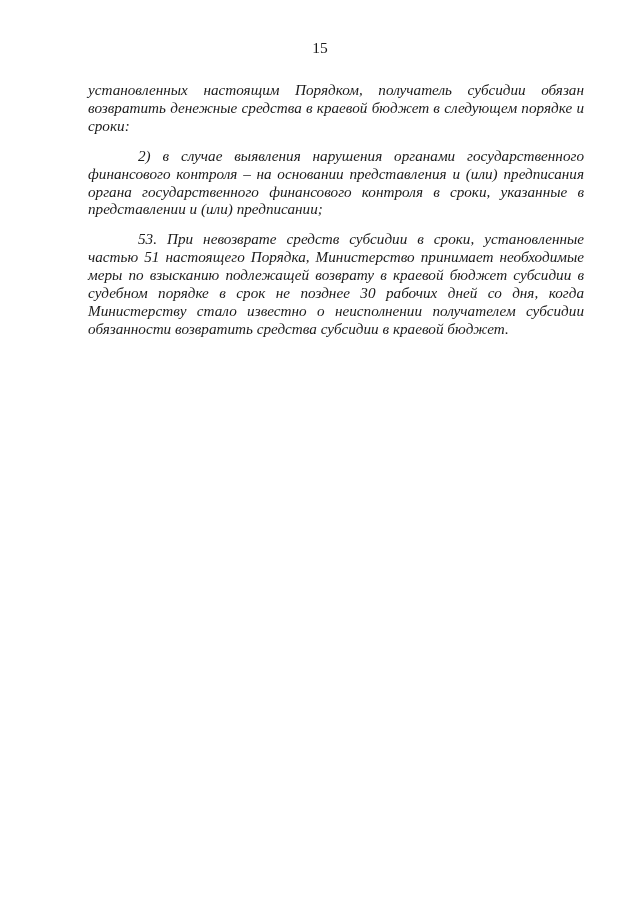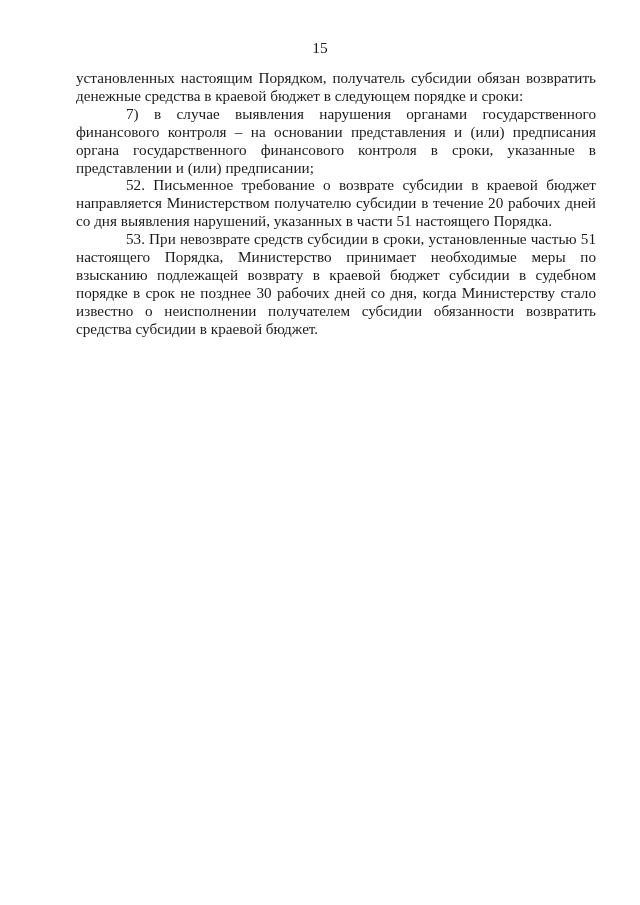--- a/index.html
+++ b/index.html
@@ -10,28 +10,27 @@
   }
   .page-number {
     position: absolute; top: 39px; left: 0; width: 640px; text-align: center;
     font-size: 15.5px; line-height: 18px;
   }
   .body-text {
     position: absolute; left: 76px; top: 69px; width: 520px;
     font-size: 15.2px; line-height: 17.9px;
   }
   .para {
-    margin: 0; text-align: justify; text-align-last: left;
+    margin: 12px; text-align: justify; text-align-last: left; font-style: italic;
   }
   .indent { text-indent: 50px; }
 </style>
 </head>
 <body>
 
 <div class="page">
   <div class="page-number">15</div>
   <div class="body-text">
     <p class="para">установленных настоящим Порядком, получатель субсидии обязан возвратить денежные средства в краевой бюджет в следующем порядке и сроки:</p>
-    <p class="para indent">7) в случае выявления нарушения органами государственного финансового контроля – на основании представления и (или) предписания органа государственного финансового контроля в сроки, указанные в представлении и (или) предписании;</p>
-    <p class="para indent">52. Письменное требование о возврате субсидии в краевой бюджет направляется Министерством получателю субсидии в течение 20 рабочих дней со дня выявления нарушений, указанных в части 51 настоящего Порядка.</p>
+    <p class="para indent">2) в случае выявления нарушения органами государственного финансового контроля – на основании представления и (или) предписания органа государственного финансового контроля в сроки, указанные в представлении и (или) предписании;</p>
     <p class="para indent">53. При невозврате средств субсидии в сроки, установленные частью 51 настоящего Порядка, Министерство принимает необходимые меры по взысканию подлежащей возврату в краевой бюджет субсидии в судебном порядке в срок не позднее 30 рабочих дней со дня, когда Министерству стало известно о неисполнении получателем субсидии обязанности возвратить средства субсидии в краевой бюджет.</p>
   </div>
 </div>
 
 </body></html>

